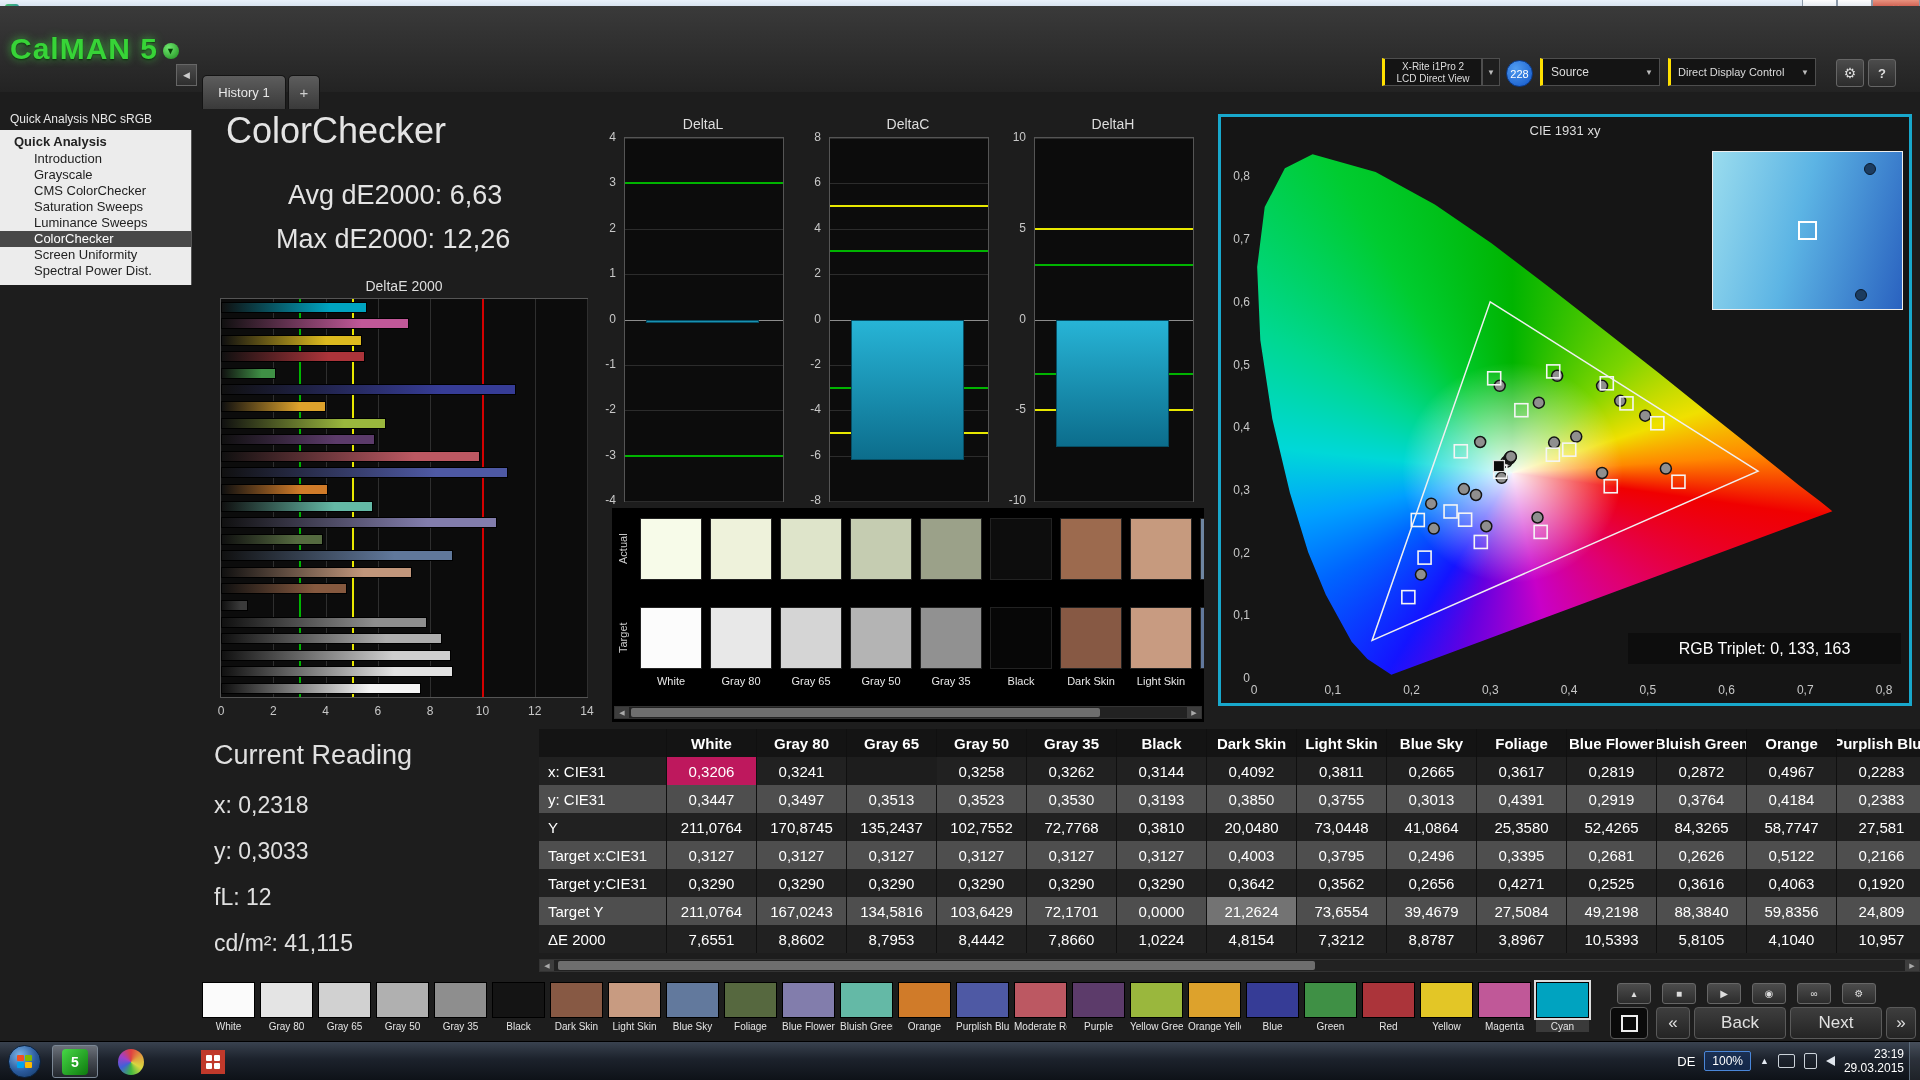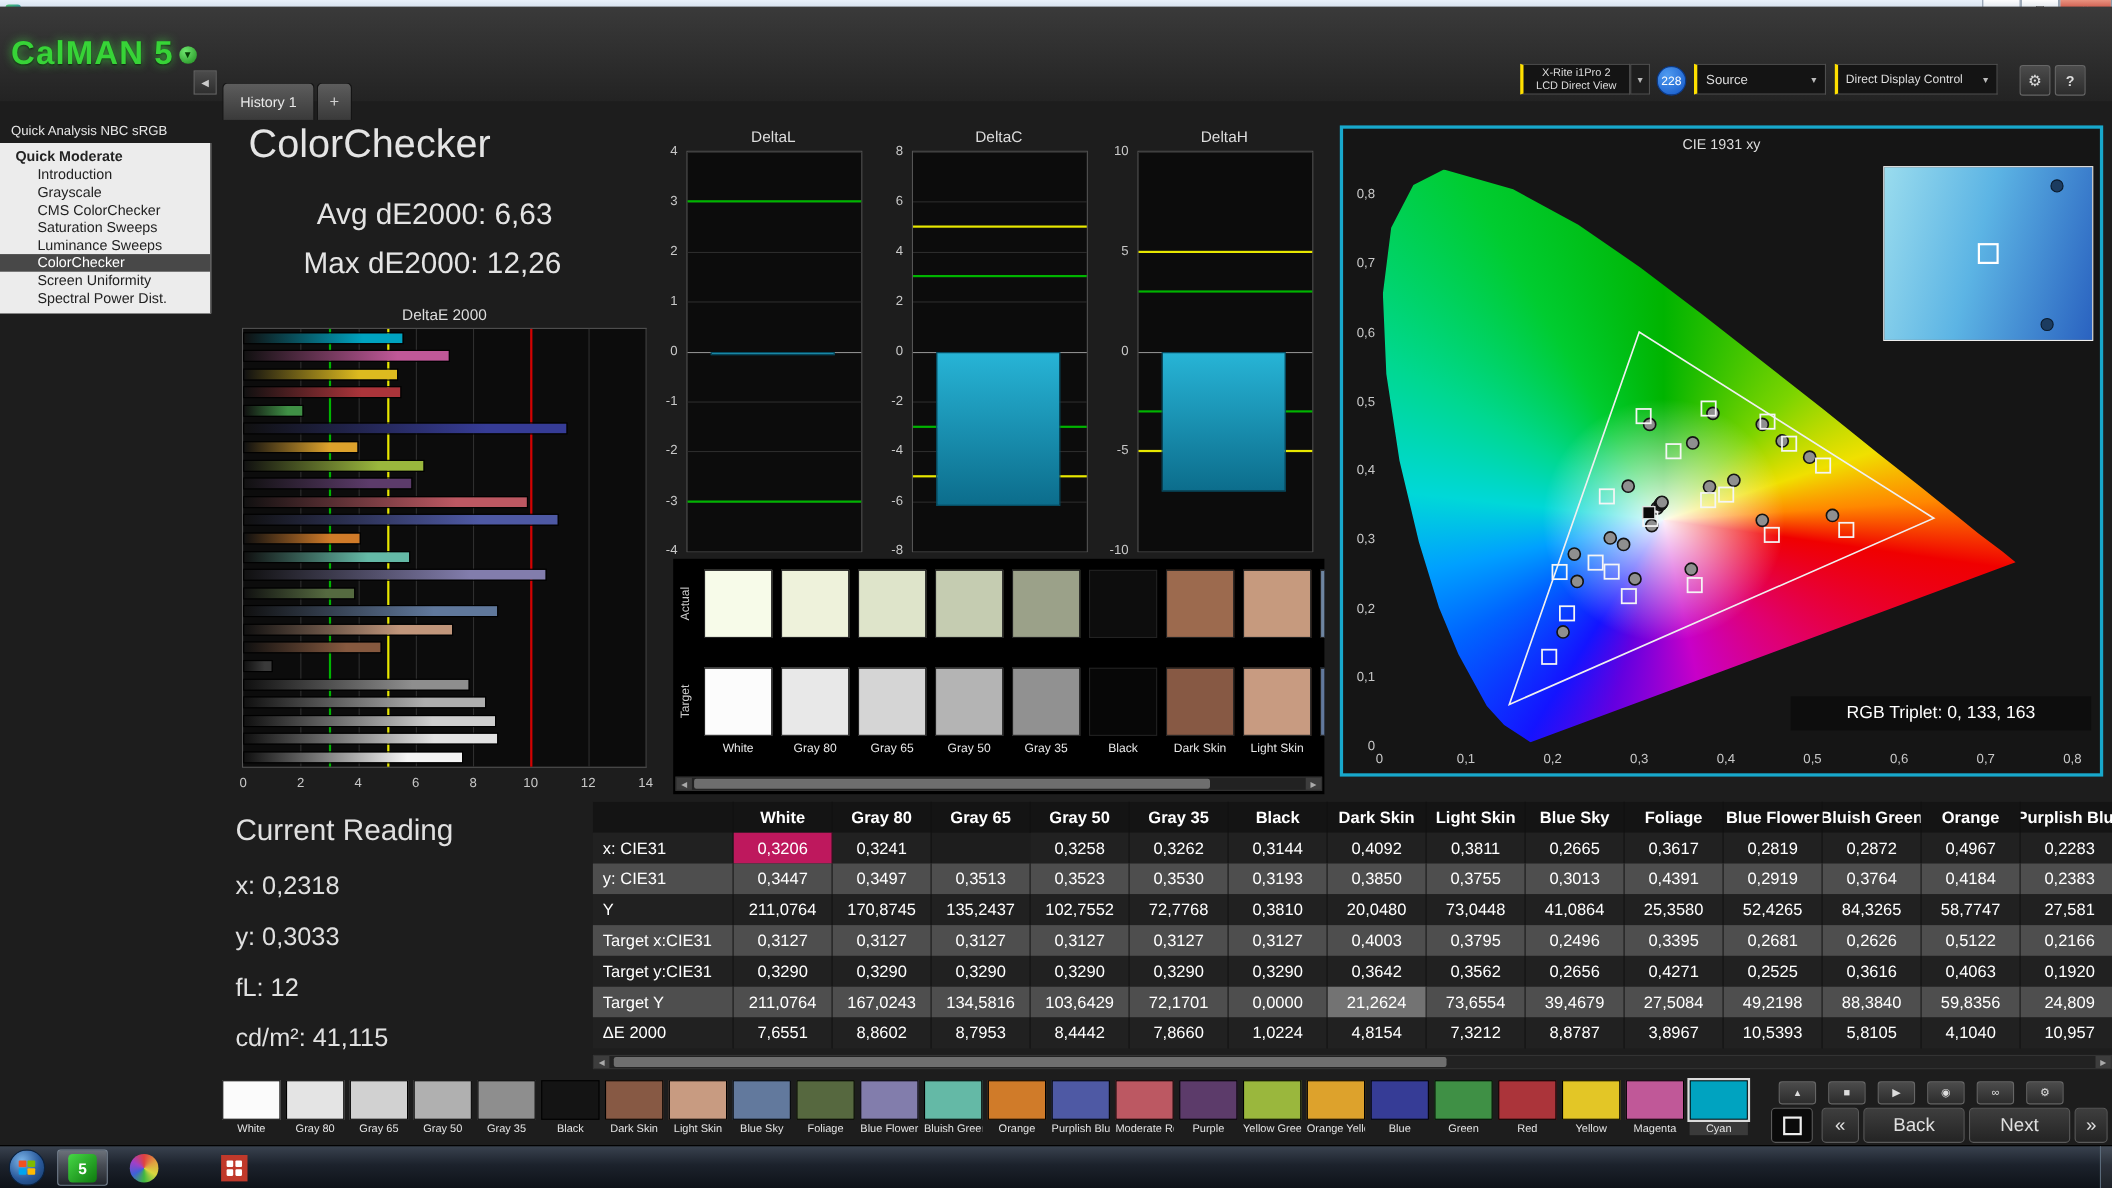--- a/index.html
+++ b/index.html
@@ -217,21 +217,21 @@
   </div>
   <div class="ctl ddc">
     <span>Direct Display Control</span>
     <span class="dd-caret">▼</span>
   </div>
   <div class="sq-btn" id="gear-btn">⚙</div>
   <div class="sq-btn" id="help-btn">?</div>
 
   <div class="sidebar-header">Quick Analysis NBC sRGB</div>
   <div class="sidebar-tree">
-    <div class="tree-root">Quick Moderate</div>
+    <div class="tree-root">Quick Analysis</div>
     <div id="tree-items">
         <div class="tree-item">Introduction</div>
         <div class="tree-item">Grayscale</div>
         <div class="tree-item">CMS ColorChecker</div>
         <div class="tree-item">Saturation Sweeps</div>
         <div class="tree-item">Luminance Sweeps</div>
         <div class="tree-item sel">ColorChecker</div>
         <div class="tree-item">Screen Uniformity</div>
         <div class="tree-item">Spectral Power Dist.</div>
       </div>
@@ -772,16 +772,28 @@
         </div>
       <div class="task-slot" style="margin-left:26px;">
           <div id="ico-red">
             <span></span>
             <span></span>
             <span></span>
             <span></span>
           </div>
         </div>
     </div>
+    <div class="tray">
+      <span class="lang">DE</span>
+      <span class="pct-box">100%</span>
+      <span class="tray-chev">▲</span>
+      <span class="tray-box"></span>
+      <span class="tray-box page"></span>
+      <span class="vol"></span>
+      <div class="clock">
+        <div>23:19</div>
+        <div>29.03.2015</div>
+      </div>
+    </div>
     <div class="show-desktop"></div>
   </div>
 
 </div>
 
 </body></html>

